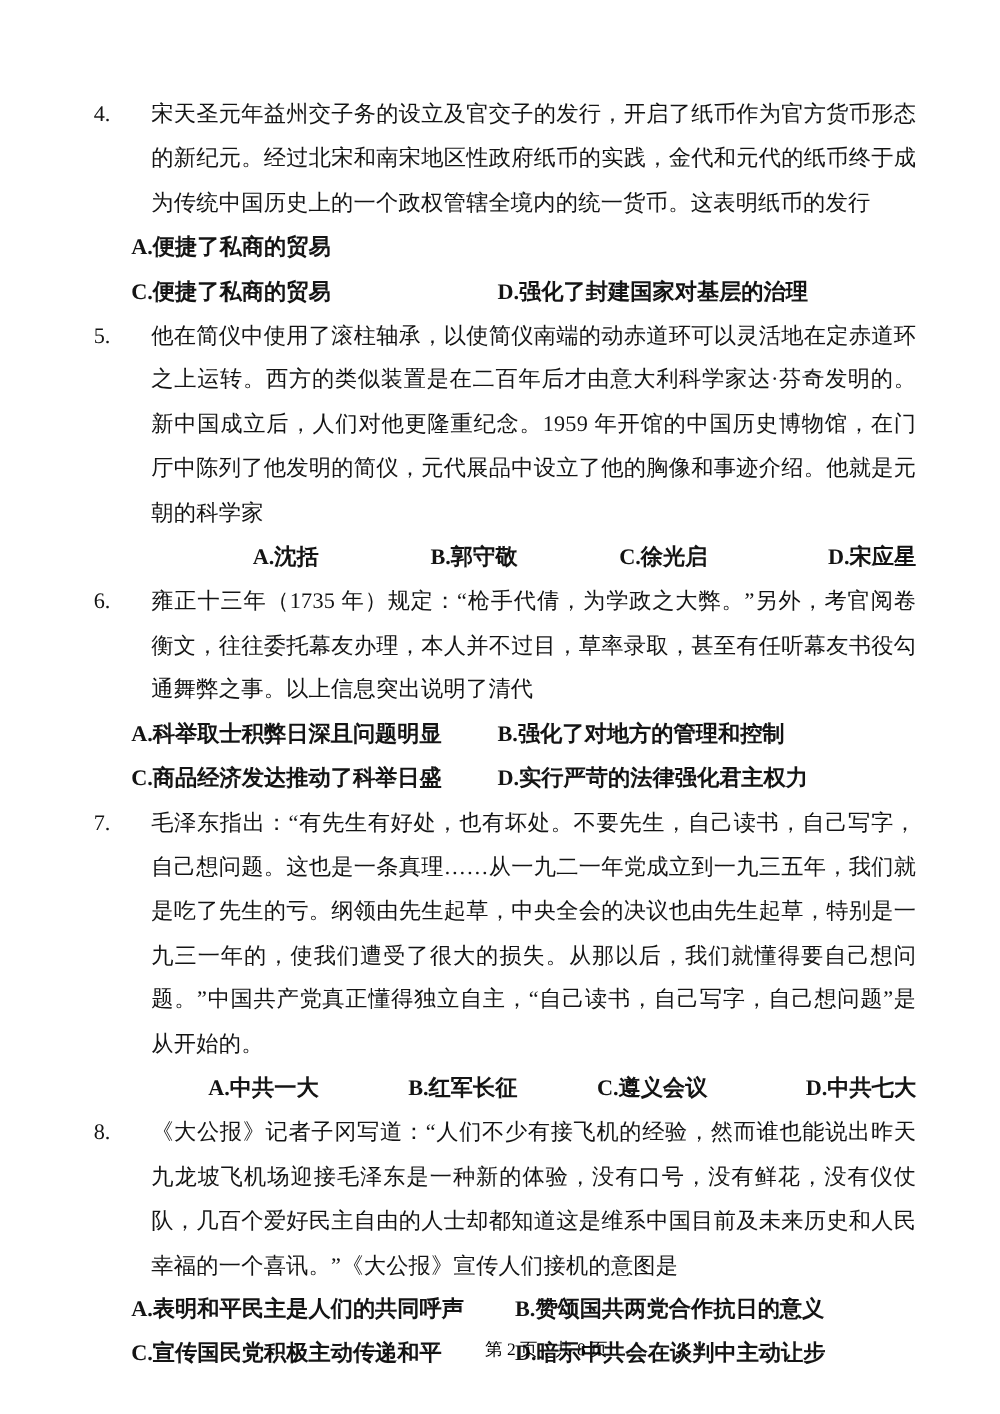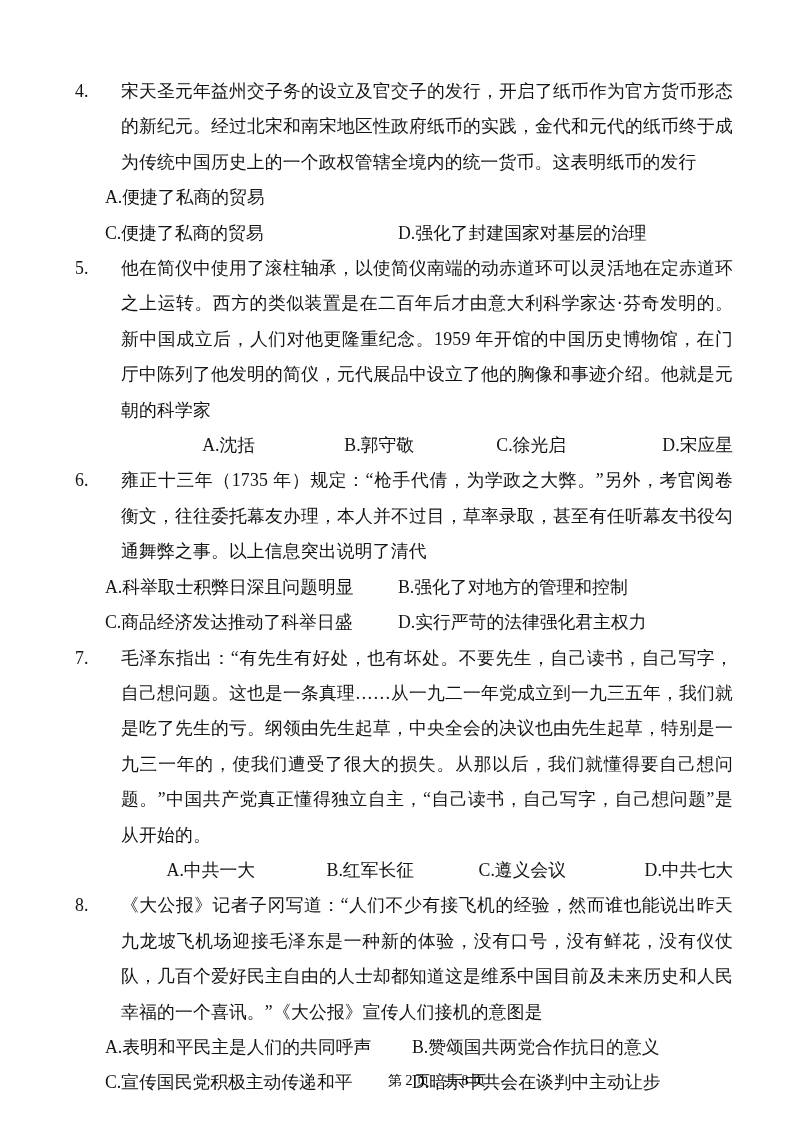--- a/index.html
+++ b/index.html
@@ -37,21 +37,21 @@
     letter-spacing: 0.2px;
     margin-left: 16px;
   }
   .opts-row {
     display: grid;
     line-height: 35.4px;
   }
   .cols-narrow { grid-template-columns: 293px auto; }
   .cols-wide   { grid-template-columns: 307px auto; }
   .cols-four   { grid-template-columns: 150px 159px 152px auto; text-align: right; }
-  .opt { white-space: nowrap; }
+  .opt { white-space: nowrap; font-weight: bold; }
   .footer {
     position: absolute;
     left: 388px; top: 1070px;
     font-size: 14px;
     line-height: 22px;
     color: #000000;
     white-space: nowrap;
   }
 </style>
 </head>

